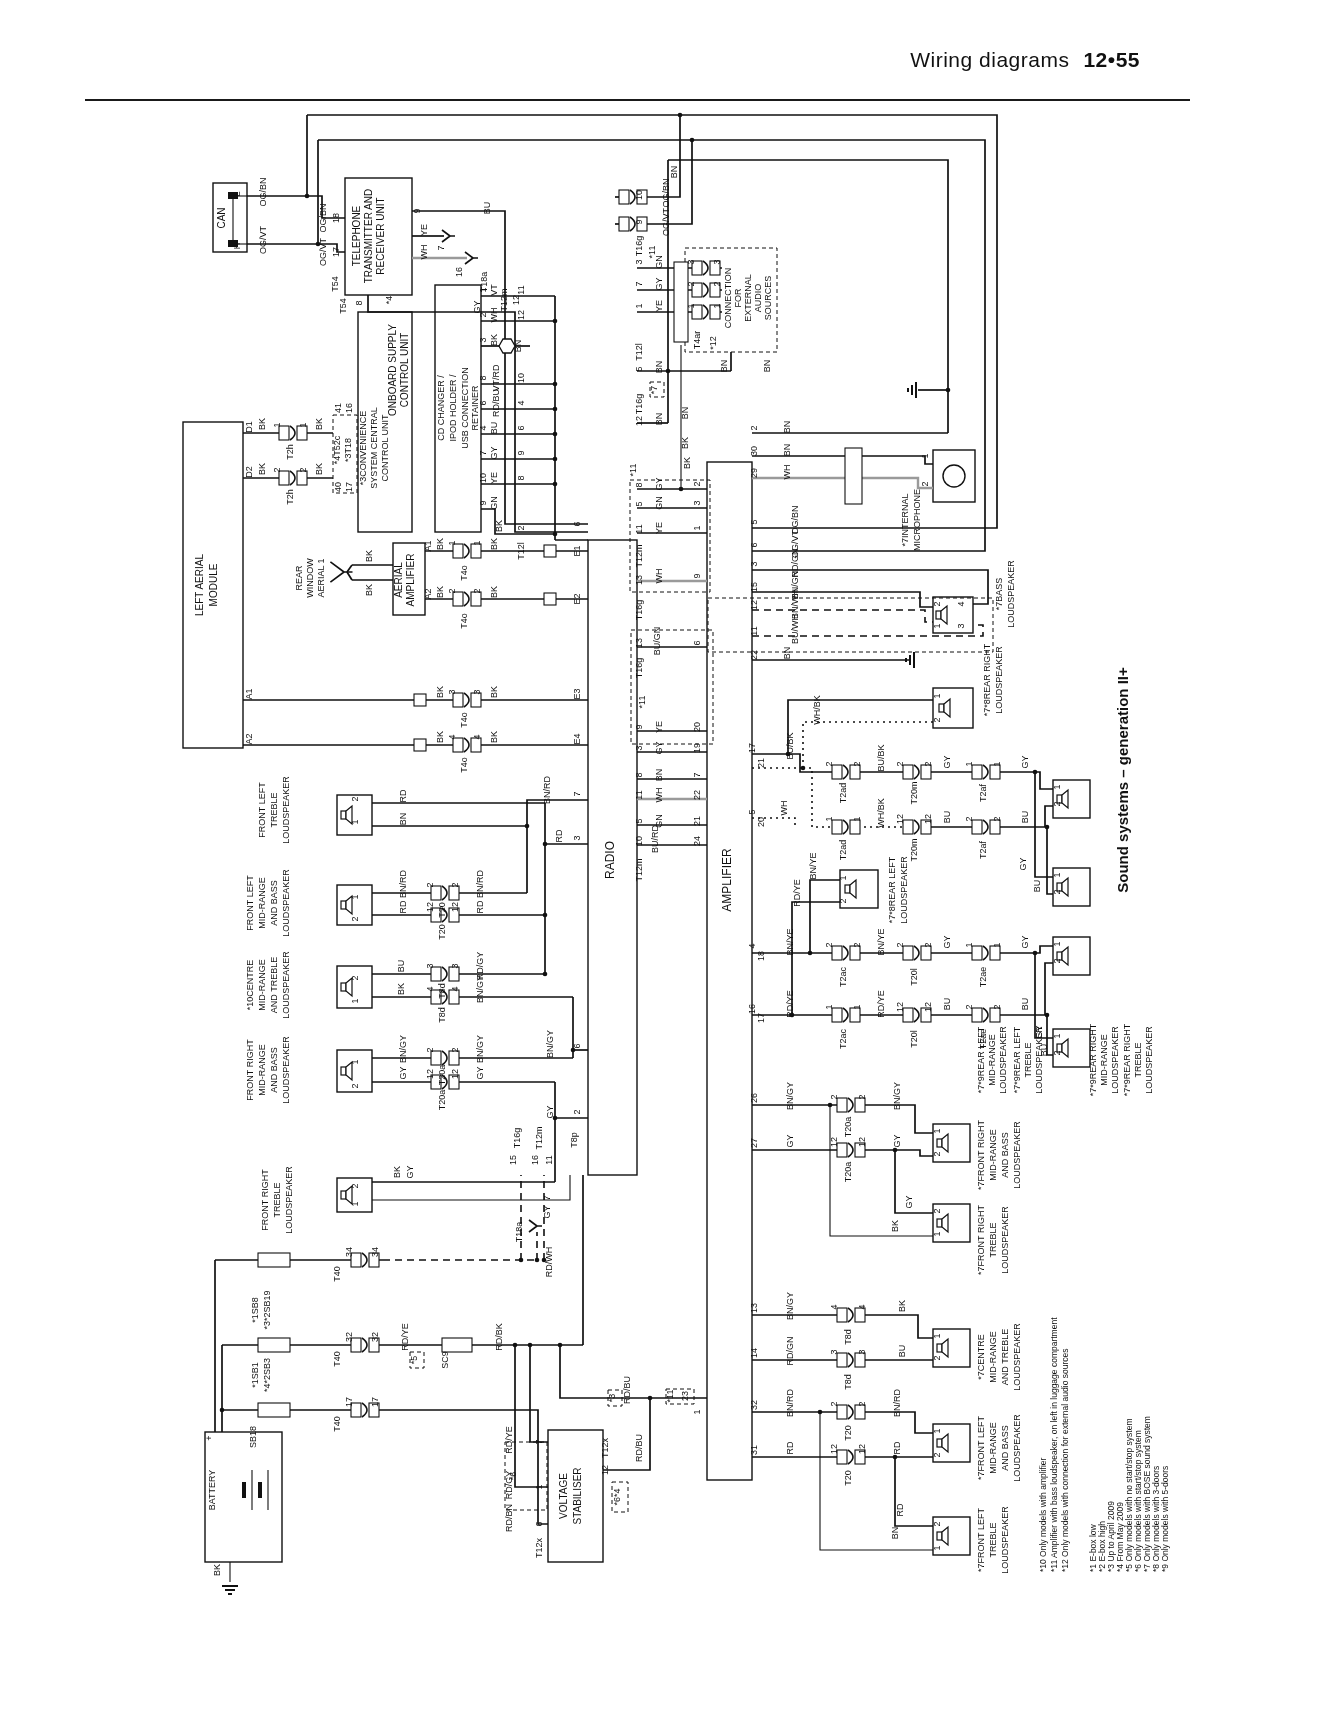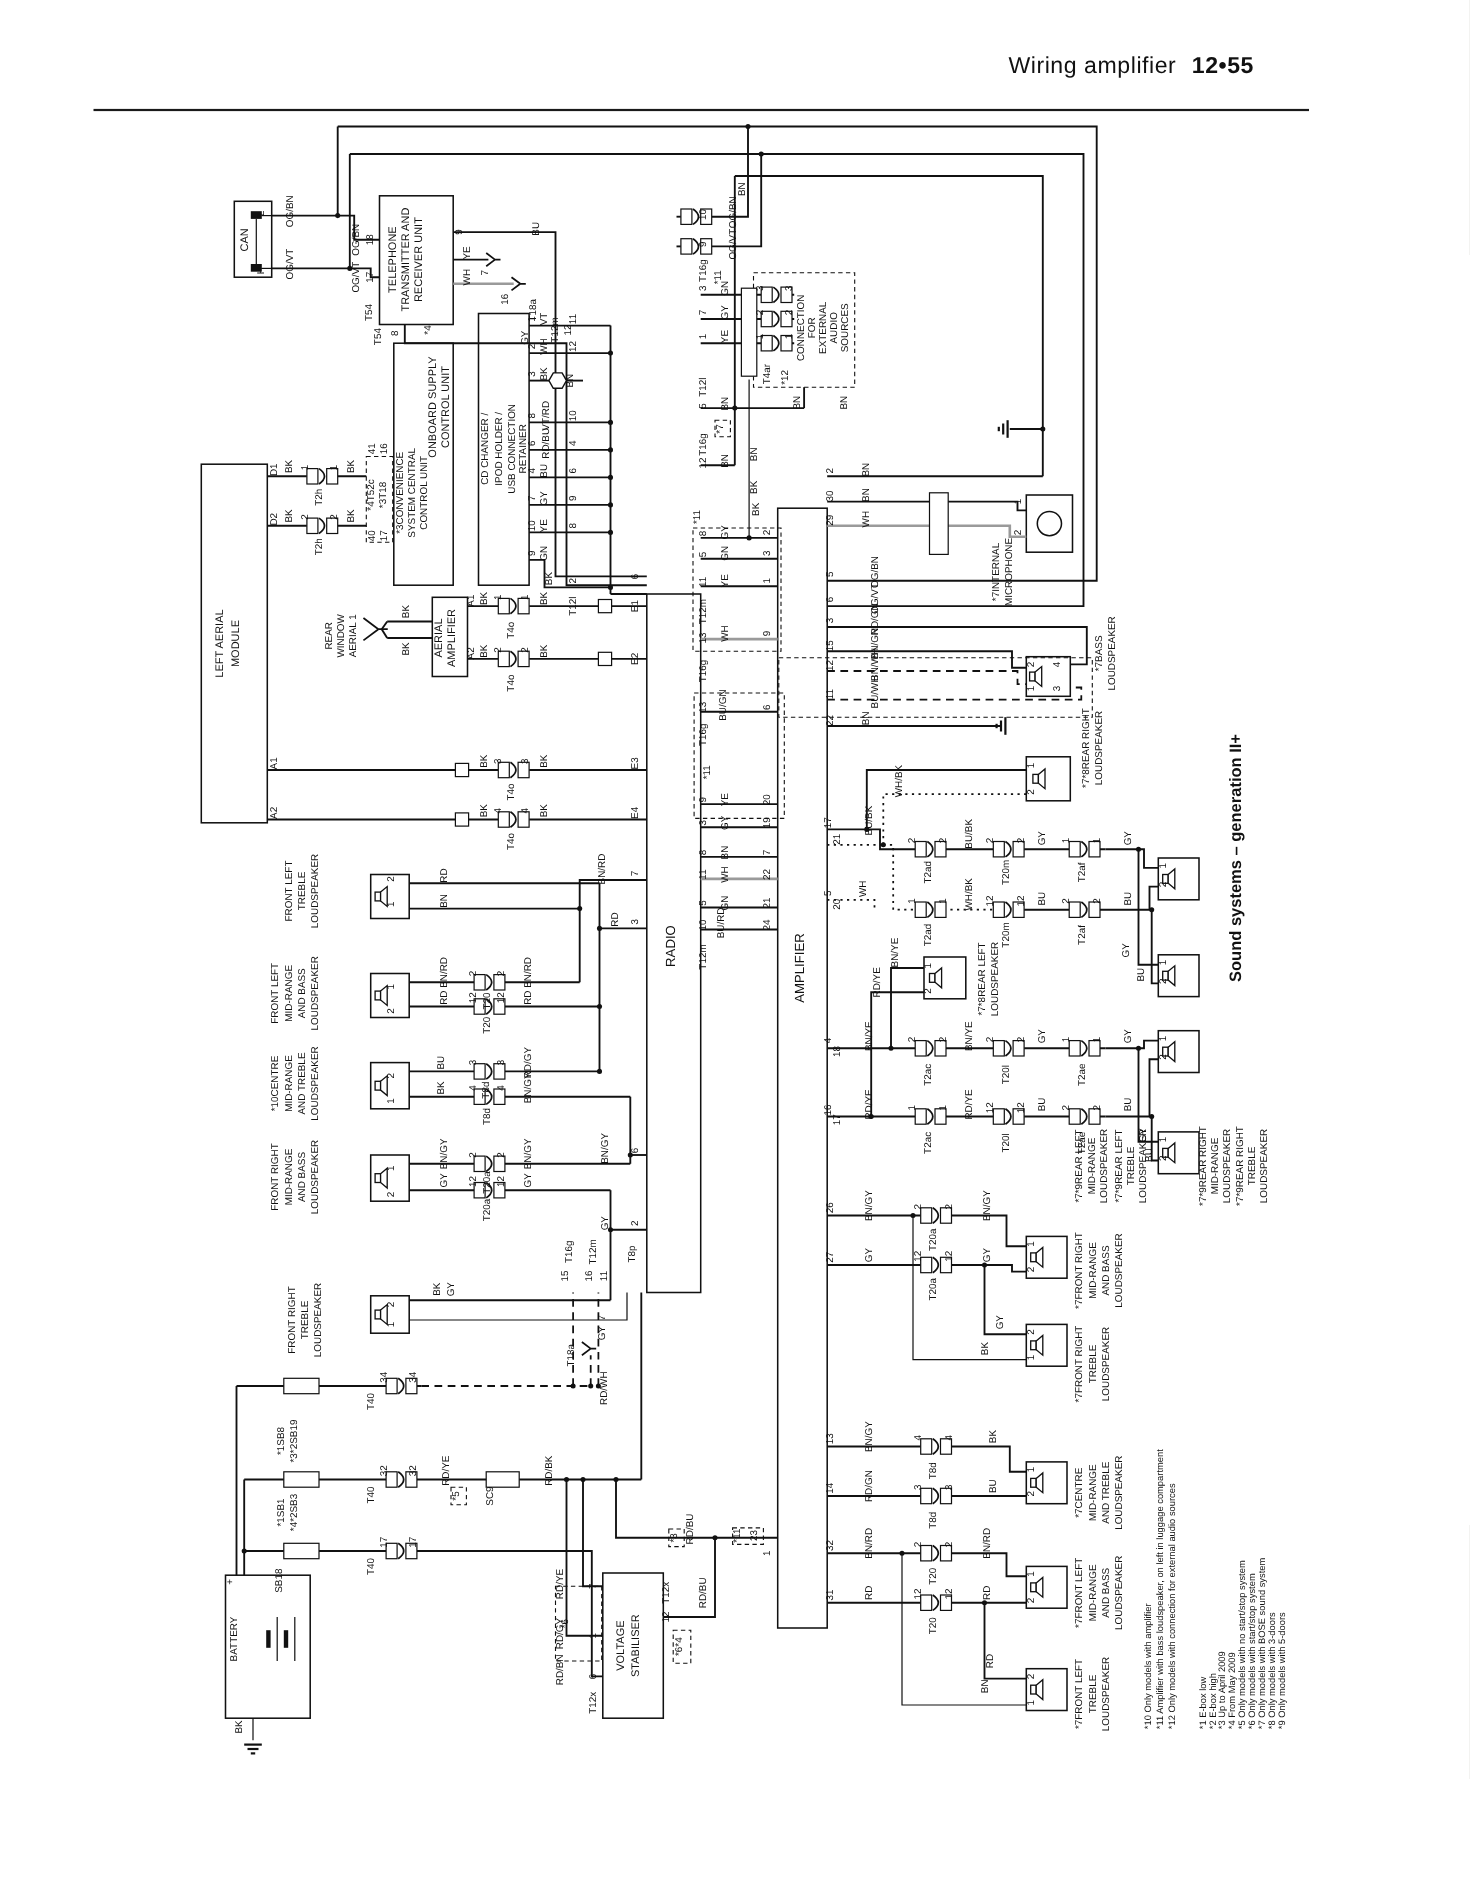--- a/index.html
+++ b/index.html
@@ -9,21 +9,21 @@
   #hdr .pg{font-weight:bold;margin-left:14px;text-align:right;}
   #rule{position:absolute;top:99px;left:85px;width:1105px;height:2px;background:#1a1a1a;}
   svg{position:absolute;top:0;left:0;}
   text{fill:#111;}
 </style>
 </head>
 <body>
 <div id="page">
 
 <div id="hdr">
-  <span>Wiring amplifier</span><span class="pg">12•55</span>
+  <span>Wiring diagrams</span><span class="pg">12•55</span>
 </div>
 <div id="rule"></div>
 
 <svg id="dg" width="1336" height="1717" viewBox="0 0 1336 1717" xmlns="http://www.w3.org/2000/svg">
       <rect x="213" y="183" width="34" height="69" fill="#fff" stroke="#111" stroke-width="1.4"></rect>
       <rect x="345" y="178" width="67" height="117" fill="#fff" stroke="#111" stroke-width="1.4"></rect>
       <rect x="358" y="312" width="54" height="220" fill="#fff" stroke="#111" stroke-width="1.4"></rect>
       <rect x="183" y="422" width="60" height="326" fill="#fff" stroke="#111" stroke-width="1.4"></rect>
       <rect x="393" y="543" width="32" height="72" fill="#fff" stroke="#111" stroke-width="1.4"></rect>
       <rect x="435" y="285" width="46" height="247" fill="#fff" stroke="#111" stroke-width="1.4"></rect>

